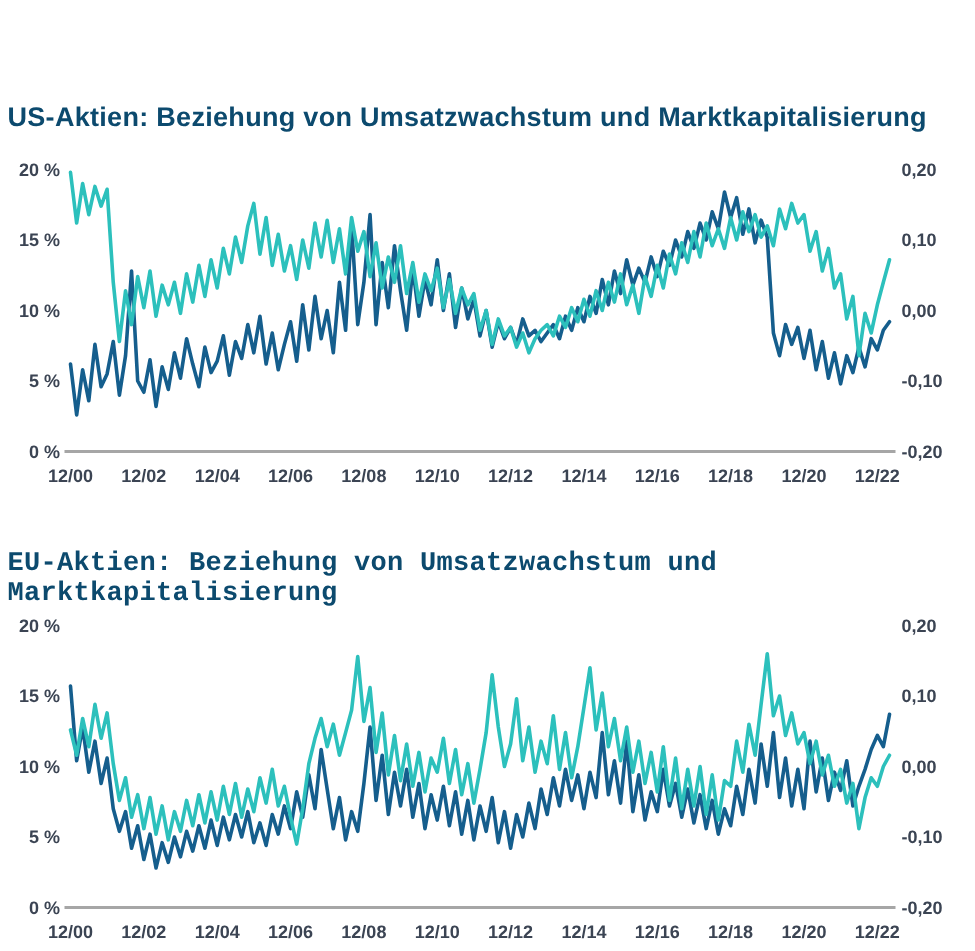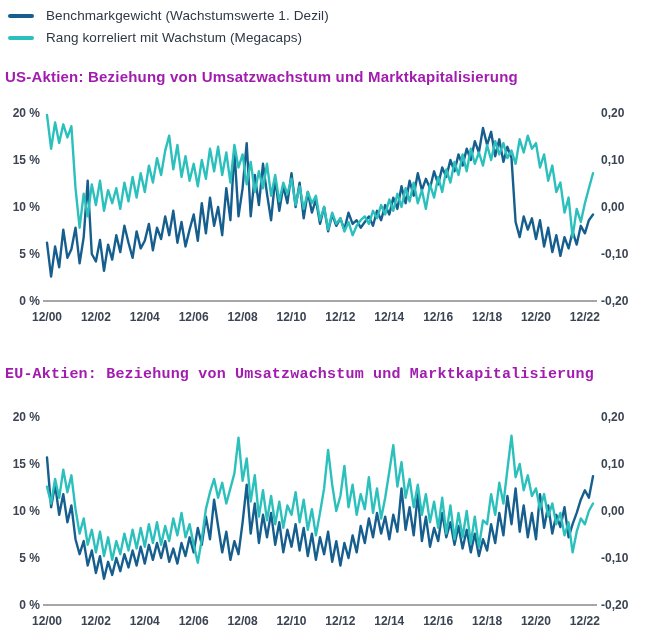--- a/index.html
+++ b/index.html
@@ -2,44 +2,34 @@
 <html><head>
 <meta charset="utf-8">
 <style>
   html,body{margin:0;padding:0;background:#ffffff;}
   #page{position:relative;width:650px;height:634px;background:#ffffff;overflow:hidden;
         font-family:"Liberation Sans",sans-serif;}
   .legend{position:absolute;left:8px;top:8px;display:flex;flex-direction:column;gap:7px;}
   .legend-row{display:flex;align-items:center;gap:12px;}
   .legend-swatch{width:26px;height:4px;border-radius:2px;flex:0 0 auto;}
   .legend-label{font-size:13.5px;color:#2e3744;font-weight:500;letter-spacing:.1px;}
-  .chart-title{position:absolute;left:5px;font-size:15px;font-weight:bold;color:#a21caf;
+  .chart-title{position:absolute;left:5px;font-size:18px;font-weight:bold;color:#0c4a6e;
                letter-spacing:.2px;}
   #title-us{top:68px;}
   #title-eu{top:366px;font-family:Liberation Mono, monospace;}
   svg{position:absolute;left:0;display:block;}
   #chart-us{top:97px;}
   #chart-eu{top:401px;}
   .tick-text{font-family:"Liberation Sans",sans-serif;font-size:12px;font-weight:bold;fill:#3b4453;}
 </style>
 </head>
 <body>
 
 <div id="page">
 
-  <div class="legend">
-    <div class="legend-row">
-      <span class="legend-swatch" style="background: rgb(21, 94, 141);"></span>
-      <span class="legend-label">Benchmarkgewicht (Wachstumswerte 1. Dezil)</span>
-    </div>
-    <div class="legend-row">
-      <span class="legend-swatch" style="background: rgb(44, 192, 188);"></span>
-      <span class="legend-label">Rang korreliert mit Wachstum (Megacaps)</span>
-    </div>
-  </div>
 
   <div class="chart-title" id="title-us">US-Aktien: Beziehung von Umsatzwachstum und Marktkapitalisierung</div>
 
   <svg id="chart-us" width="650" height="240">
       <line x1="43" y1="204" x2="597" y2="204" stroke="#a6a6a6" stroke-width="2"></line>
       <text x="40" y="208" text-anchor="end" class="tick-text">0 %</text>
       <text x="601" y="208" text-anchor="start" class="tick-text">-0,20</text>
       <text x="40" y="161" text-anchor="end" class="tick-text">5 %</text>
       <text x="601" y="161" text-anchor="start" class="tick-text">-0,10</text>
       <text x="40" y="114" text-anchor="end" class="tick-text">10 %</text>

